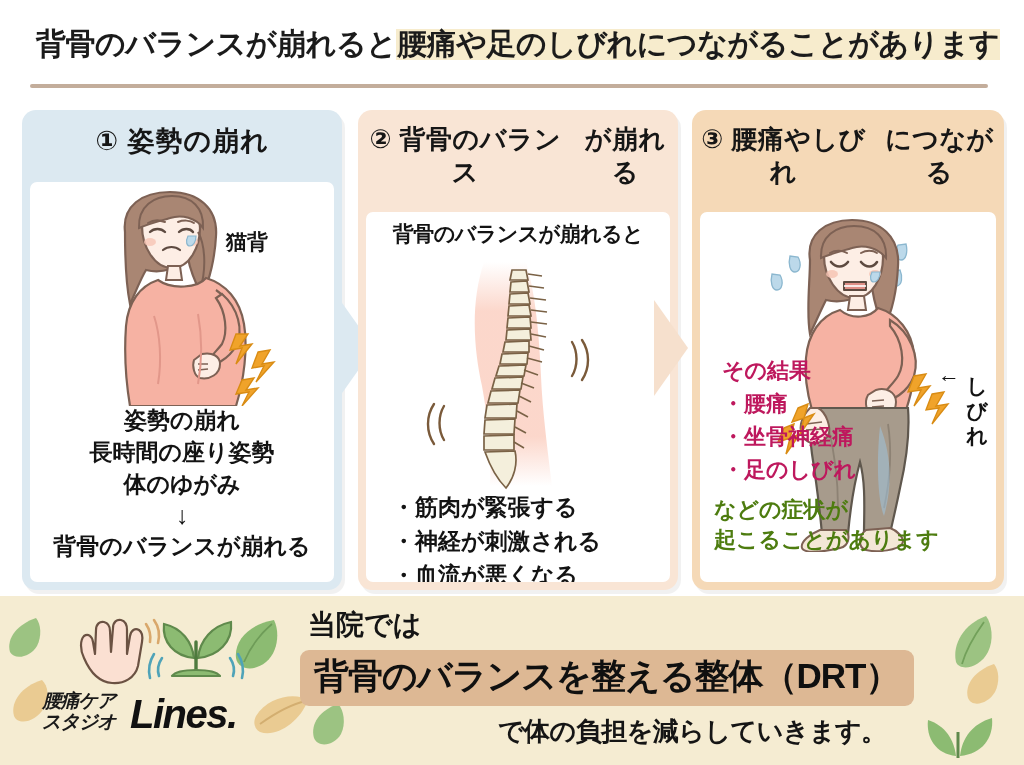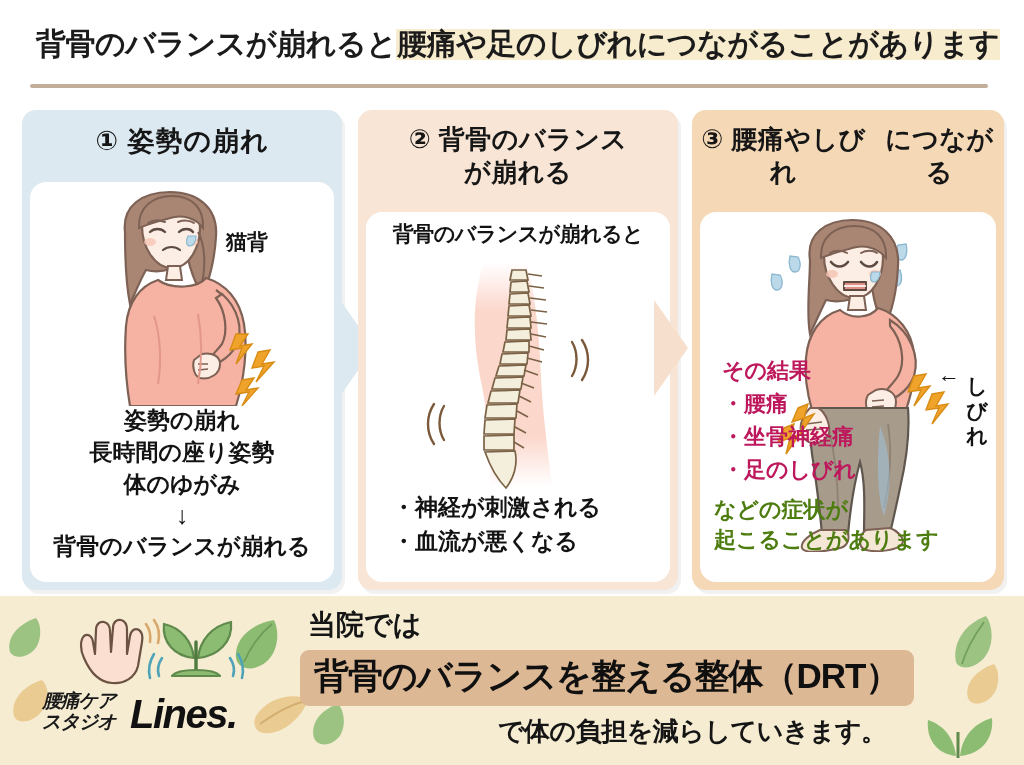--- a/index.html
+++ b/index.html
@@ -39,30 +39,30 @@
   }
   .panel .head{
     width:100%;
     display:flex;align-items:center;justify-content:center;
     text-align:center;
     font-weight:bold;color:#161616;
     box-sizing:border-box;
   }
   .panel .body{
     position:absolute;left:8px;right:8px;bottom:8px;
-    background:#ffffff;border-radius:16px;
+    background:#ffffff;border-radius:7px;
     overflow:hidden;
   }
 
   #panel1{left:22px;width:320px;background:#dce9f1;}
   #panel1 .head{height:62px;font-size:27px;letter-spacing:1px;}
   #panel1 .body{top:72px;}
 
   #panel2{left:358px;width:320px;background:#f9e5d5;}
-  #panel2 .head{height:92px;font-size:26px;line-height:33px;letter-spacing:0.5px;flex-direction:column;justify-content:center;}
+  #panel2 .head{height:92px;font-size:26px;line-height:33px;letter-spacing:0.5px;flex-direction:row;justify-content:center;}
   #panel2 .body{top:102px;}
 
   #panel3{left:692px;width:312px;background:#f5d9b7;}
   #panel3 .head{height:92px;font-size:26px;line-height:33px;letter-spacing:0.5px;flex-direction:row;justify-content:center;}
   #panel3 .body{top:102px;}
 
   .head-line{display:block;}
 
   
   .arrow{position:absolute;top:300px;width:38px;height:96px;}
@@ -290,20 +290,21 @@
           <g stroke="#7a5a3a" stroke-width="2.4" fill="none" stroke-linecap="round">
             <path d="M206 88 C212 98 212 112 206 122"></path>
             <path d="M216 86 C224 98 224 114 216 126"></path>
             <path d="M78 152 C72 162 72 176 78 186"></path>
             <path d="M68 150 C60 162 60 178 68 190"></path>
           </g>
         </svg>
       </div>
 
       <div class="p2-list">
+        <span class="li">・筋肉が緊張する</span>
         <span class="li">・神経が刺激される</span>
         <span class="li">・血流が悪くなる</span>
 
       </div>
 
     </div>
   </div>
 
   <div class="arrow" id="arrow2">
     <div class="tri"></div>

